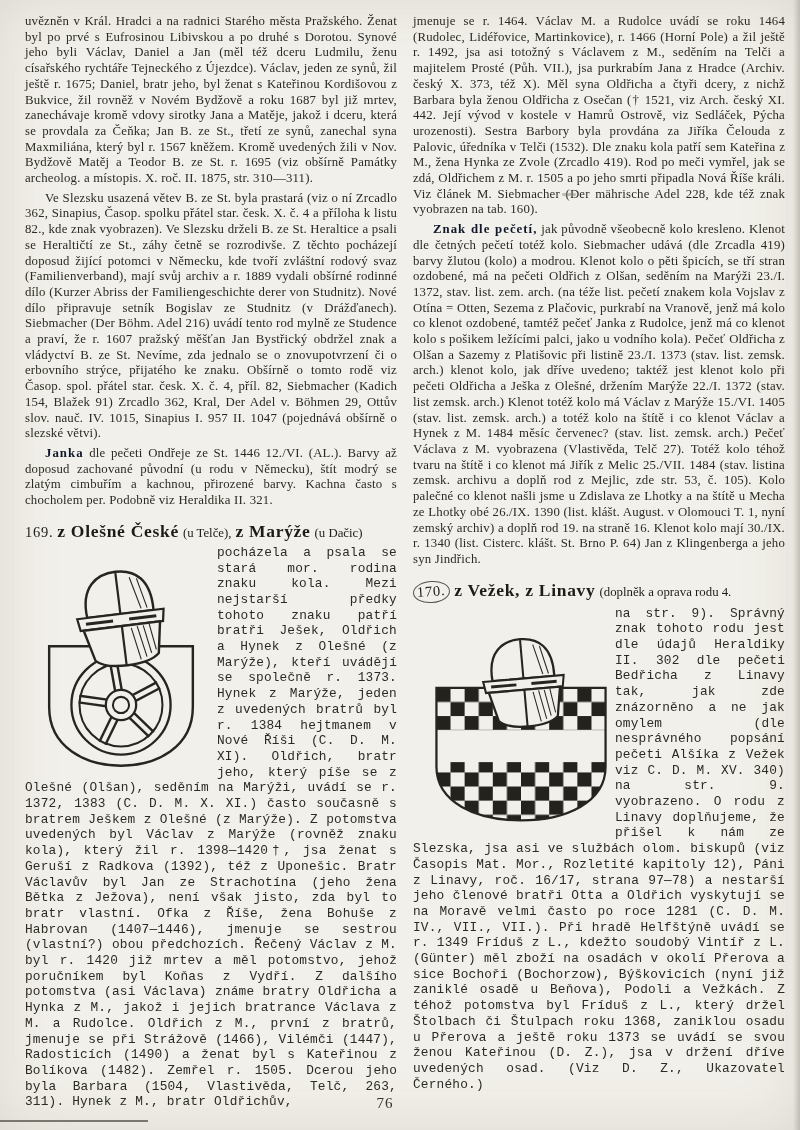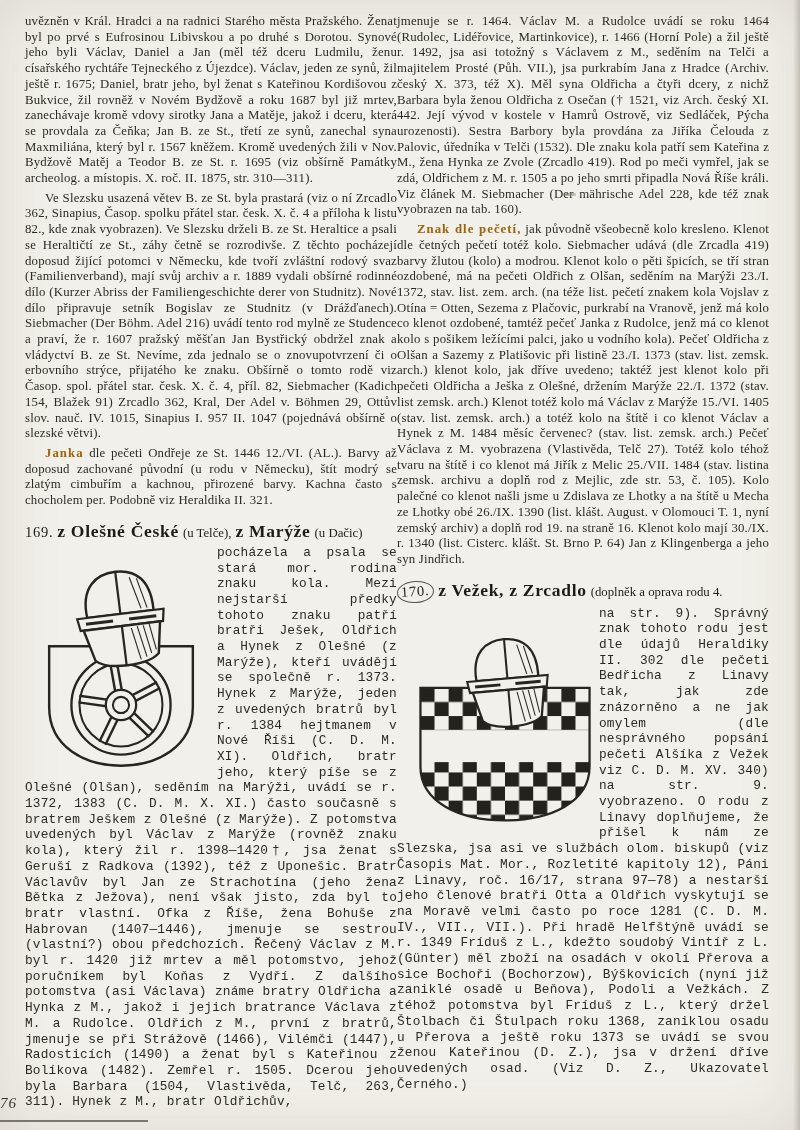--- a/index.html
+++ b/index.html
@@ -11,32 +11,32 @@
     position:relative;
   }
   .page{
     position:absolute;inset:0;
     background:#f2f0ea;
     box-shadow:inset 0 0 60px rgba(120,112,95,.18);
     overflow:hidden;
   }
   .columns{
     position:absolute;top:14px;left:25px;right:15px;bottom:40px;
-    display:flex;
+    display:flex;gap:16px;
     color:#2b2a23;
   }
   .col{width:372px;flex:0 0 372px;}
   .para{
     margin:0 0 4px 0;
     font-size:12.8px;line-height:15.7px;
     text-align:justify;
     letter-spacing:.015em;
   }
   .para.indent{text-indent:20px;}
-  .para b{letter-spacing:.08em;color:#a16207;}
+  .para b{letter-spacing:.08em;color:#0f172a;}
   .section{margin-top:12px;}
   .section-heading{
     margin:0 0 2px 0;
     white-space:nowrap;
     color:#1d1c16;
   }
   .sec-num{font-size:14.5px;letter-spacing:.05em;}
   .sec-num.circled{
     display:inline-block;
     border:1.6px solid #55524a;
@@ -51,22 +51,21 @@
     float:left;
     overflow:hidden;
   }
   .arms-float.left-arms{width:192px;height:233px;}
   .arms-float.right-arms{width:202px;height:228px;}
   .arms-float svg{display:block;}
   .left-arms svg{margin:10px 0 0 10px;}
   .right-arms svg{margin:18px 0 0 14px;}
   .page-number{
     position:absolute;bottom:18px;left:0;right:30px;
-    text-align:left;
-    font-style:italic;
+    text-align:center;
     font-size:15px;color:#35332c;
     letter-spacing:.06em;
   }
   
   .artifact-bottom-line{
     position:absolute;left:0;top:1120px;width:148px;height:2px;
     background:#55514a;opacity:.75;
   }
   .artifact-right-band{
     position:absolute;top:0;right:0;width:7px;height:100%;
@@ -153,21 +152,21 @@
     </div>
 
     <div class="col">
       <p class="para">jmenuje se r. 1464. Václav M. a Rudolce uvádí se roku 1464 (Rudolec, Lidéřovice, Martinkovice), r. 1466 (Horní Pole) a žil ještě r. 1492, jsa asi totožný s Václavem z M., seděním na Telči a majitelem Prosté (Půh. VII.), jsa purkrabím Jana z Hradce (Archiv. český X. 373, též X). Měl syna Oldřicha a čtyři dcery, z nichž Barbara byla ženou Oldřicha z Osečan († 1521, viz Arch. český XI. 442. Její vývod v kostele v Hamrů Ostrově, viz Sedláček, Pýcha urozenosti). Sestra Barbory byla provdána za Jiříka Čelouda z Palovic, úředníka v Telči (1532). Dle znaku kola patří sem Kateřina z M., žena Hynka ze Zvole (Zrcadlo 419). Rod po meči vymřel, jak se zdá, Oldřichem z M. r. 1505 a po jeho smrti připadla Nová Říše králi. Viz článek M. Siebmacher (Der mährische Adel 228, kde též znak vyobrazen na tab. 160).</p>
 
       <p class="para indent"><b>Znak dle pečetí,</b><span> jak původně všeobecně kolo kresleno. Klenot dle četných pečetí totéž kolo. Siebmacher udává (dle Zrcadla 419) barvy žlutou (kolo) a modrou. Klenot kolo o pěti špicích, se tří stran ozdobené, má na pečeti Oldřich z Olšan, seděním na Marýži 23./I. 1372, stav. list. zem. arch. (na téže list. pečetí znakem kola Vojslav z Otína = Otten, Sezema z Plačovic, purkrabí na Vranově, jenž má kolo co klenot ozdobené, tamtéž pečeť Janka z Rudolce, jenž má co klenot kolo s pošikem ležícími palci, jako u vodního kola). Pečeť Oldřicha z Olšan a Sazemy z Platišovic při listině 23./I. 1373 (stav. list. zemsk. arch.) klenot kolo, jak dříve uvedeno; taktéž jest klenot kolo při pečeti Oldřicha a Ješka z Olešné, držením Marýže 22./I. 1372 (stav. list zemsk. arch.) Klenot totéž kolo má Václav z Marýže 15./VI. 1405 (stav. list. zemsk. arch.) a totéž kolo na štítě i co klenot Václav a Hynek z M. 1484 měsíc červenec? (stav. list. zemsk. arch.) Pečeť Václava z M. vyobrazena (Vlastivěda, Telč 27). Totéž kolo téhož tvaru na štítě i co klenot má Jiřík z Melic 25./VII. 1484 (stav. listina zemsk. archivu a doplň rod z Mejlic, zde str. 53, č. 105). Kolo palečné co klenot našli jsme u Zdislava ze Lhotky a na štítě u Mecha ze Lhotky obé 26./IX. 1390 (list. klášt. August. v Olomouci T. 1, nyní zemský archiv) a doplň rod 19. na straně 16. Klenot kolo mají 30./IX. r. 1340 (list. Cisterc. klášt. St. Brno P. 64) Jan z Klingenberga a jeho syn Jindřich.</span></p>
 
       <div class="section">
         <div class="section-heading">
           <span class="sec-num circled">170.</span>
-          <span class="sec-name">z Vežek, z Zrcadlo</span>
+          <span class="sec-name">z Vežek, z Linavy</span>
           <span class="sec-note">(doplněk a oprava rodu 4.</span>
         </div>
 
         <div class="sec-body">
           <div class="arms-float right-arms">
 
             <svg width="188" height="202" viewBox="0 0 200 215">
               <defs>
                 <pattern id="chk" x="10" y="68" width="30" height="30" patternUnits="userSpaceOnUse">
                   <rect width="15" height="15" fill="#23221d"></rect>

